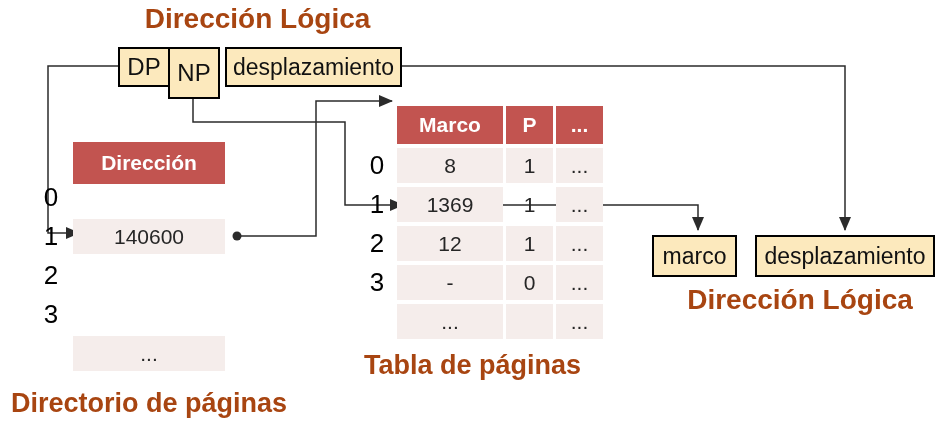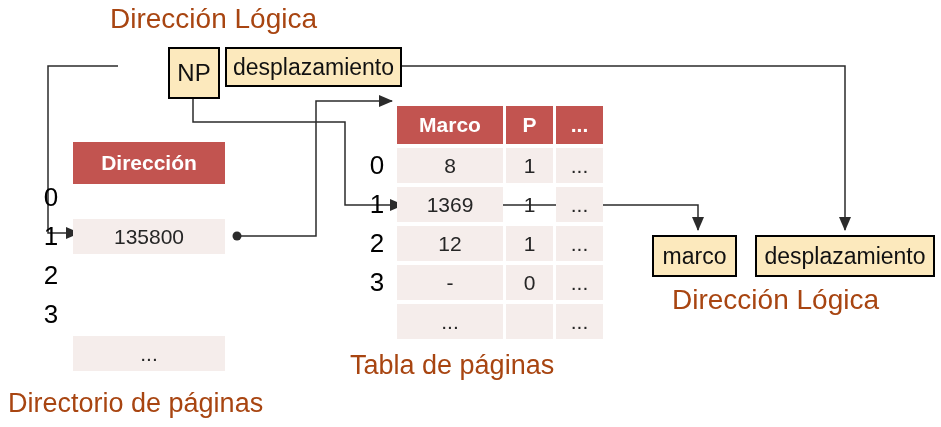--- a/index.html
+++ b/index.html
@@ -7,21 +7,21 @@
     --row-pink:#f5edeb;
     --box-tan:#fce9bd;
     --title-brown:#a84511;
     --wire:#2b2b2b;
     --text-dark:#262626;
   }
   *{margin:0;padding:0;box-sizing:border-box;}
   body{background:#fff;font-family:"Liberation Sans","DejaVu Sans",sans-serif;}
   .canvas{position:relative;width:941px;height:427px;background:#ffffff;overflow:hidden;}
   .wires{position:absolute;left:0;top:0;width:941px;height:427px;pointer-events:none;}
-  .title{position:absolute;color:var(--title-brown);font-size:28px;text-align:left;white-space:nowrap;}
+  .title{position:absolute;color:var(--title-brown);font-size:28px;text-align:center;white-space:nowrap;font-weight:bold;}
   .caption{font-size:27px;}
   .fbox{position:absolute;background:var(--box-tan);border:2px solid #000;color:#111;
         font-size:23px;display:flex;align-items:center;justify-content:center;white-space:nowrap;}
   .thead{position:absolute;background:var(--accent-red);color:#fff;font-weight:bold;font-size:21px;
          display:flex;align-items:center;justify-content:center;}
   .tcell{position:absolute;background:var(--row-pink);color:var(--text-dark);font-size:21px;
          display:flex;align-items:center;justify-content:center;}
   .idx{position:absolute;color:#000;font-size:26px;display:flex;align-items:center;justify-content:center;}
 </style>
 </head>
@@ -38,29 +38,30 @@
     <polyline points="118,66 48,66 48,233 79,233" style="fill:none;stroke:var(--wire);stroke-width:1.5" marker-end="url(#arr)"></polyline>
     <polyline points="237,236 316,236 316,101 392,101" style="fill:none;stroke:var(--wire);stroke-width:1.5" marker-end="url(#arr)"></polyline>
     <polyline points="193,87 193,122 345,122 345,205 403,205" style="fill:none;stroke:var(--wire);stroke-width:1.5" marker-end="url(#arr)"></polyline>
     <polyline points="492,205 698,205 698,230" style="fill:none;stroke:var(--wire);stroke-width:1.5" marker-end="url(#arr)"></polyline>
     <polyline points="402,66 845,66 845,230" style="fill:none;stroke:var(--wire);stroke-width:1.5" marker-end="url(#arr)"></polyline>
     <circle cx="237" cy="236" r="4.5" style="fill:var(--wire)"></circle>
     <circle cx="492" cy="205" r="4.5" style="fill:var(--wire)"></circle>
   </svg>
 
   <div class="title" style="left:110px;top:3px;width:295px">Dirección Lógica</div>
+  <div class="fbox" style="left:118px;top:47px;width:52px;height:40px;font-size:24px">DP</div>
   <div class="fbox" style="left:168px;top:47px;width:52px;height:52px;font-size:24px">NP</div>
   <div class="fbox" style="left:225px;top:47px;width:177px;height:40px">desplazamiento</div>
 
   <div class="thead" style="left:73px;top:142px;width:152px;height:42px">Dirección</div>
   <div class="idx" style="left:36px;top:180px;width:30px;height:35px">0</div>
   <div class="idx" style="left:36px;top:219px;width:30px;height:35px">1</div>
   <div class="idx" style="left:36px;top:258px;width:30px;height:35px">2</div>
   <div class="idx" style="left:36px;top:297px;width:30px;height:35px">3</div>
-  <div class="tcell" style="left:73px;top:219px;width:152px;height:35px">135800</div>
+  <div class="tcell" style="left:73px;top:219px;width:152px;height:35px">140600</div>
   <div class="tcell" style="left:73px;top:336px;width:152px;height:35px">...</div>
   <div class="title caption" style="left:8px;top:388px;width:282px">Directorio de páginas</div>
 
   <div class="thead" style="left:397px;top:106px;width:106px;height:38px">Marco</div>
   <div class="thead" style="left:506px;top:106px;width:47px;height:38px">P</div>
   <div class="thead" style="left:556px;top:106px;width:47px;height:38px">...</div>
 
   <div class="idx" style="left:362px;top:148px;width:30px;height:35px">0</div>
   <div class="idx" style="left:362px;top:187px;width:30px;height:35px">1</div>
   <div class="idx" style="left:362px;top:226px;width:30px;height:35px">2</div>

